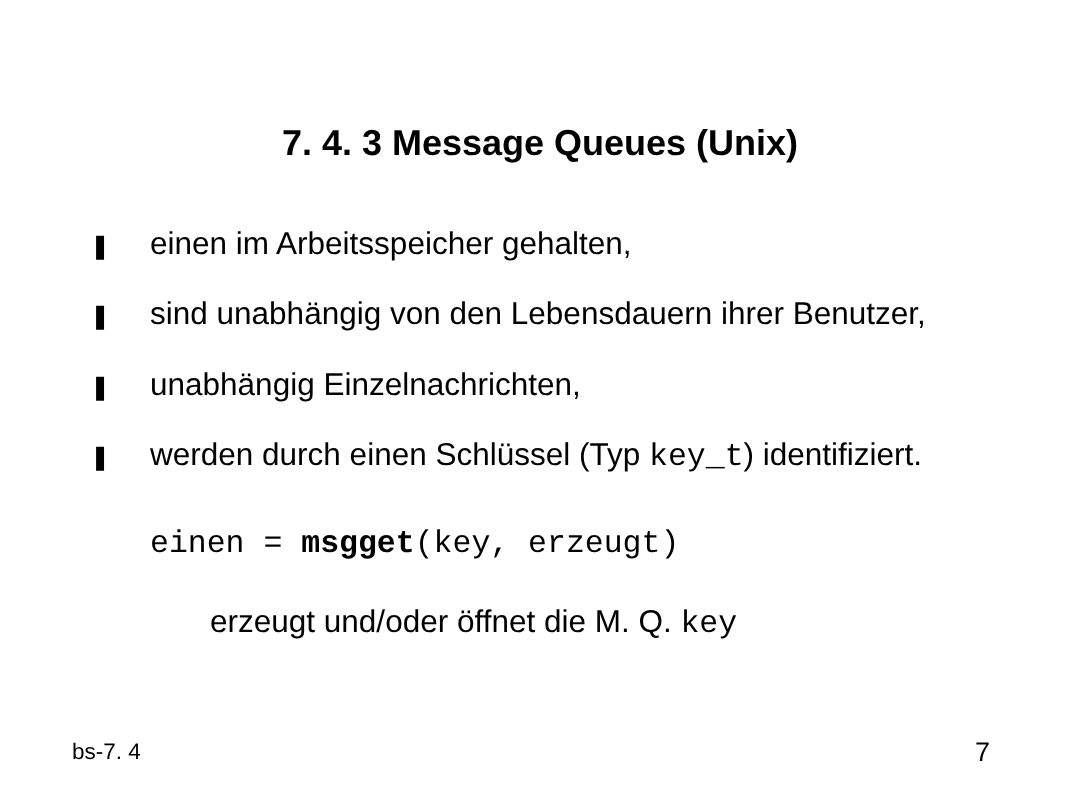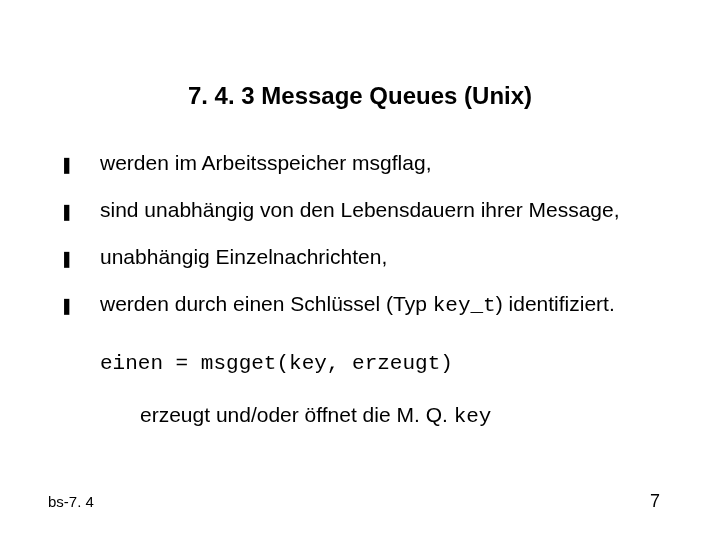--- a/index.html
+++ b/index.html
@@ -48,21 +48,21 @@
     flex: 1;
     line-height: 26px;
   }
   .codeblock {
     position: absolute;
     top: 352px;
     left: 100px;
     font-family: "Courier New", monospace;
     font-size: 21px;
   }
-  .codeblock .bold { font-weight: normal; }
+  .codeblock .bold { font-weight: bold; }
   .desc {
     position: absolute;
     top: 400px;
     left: 140px;
     font-size: 21px;
     line-height: 30px;
     text-align: right;
   }
   .mono { font-family: Liberation Mono, monospace; }
   .footer-left {
@@ -82,26 +82,26 @@
 <body>
 
 <div class="slide">
 
   <div class="title">7. 4. 3  Message Queues (Unix)</div>
 
   <div class="bullets">
 
     <div class="bullet-row">
       <div class="bullet-marker">❚</div>
-      <div class="bullet-text">werden im Arbeitsspeicher msgflag,</div>
+      <div class="bullet-text">einen im Arbeitsspeicher gehalten,</div>
     </div>
 
     <div class="bullet-row">
       <div class="bullet-marker">❚</div>
-      <div class="bullet-text">sind unabhängig von den Lebensdauern ihrer Message,</div>
+      <div class="bullet-text">sind unabhängig von den Lebensdauern ihrer Benutzer,</div>
     </div>
 
     <div class="bullet-row">
       <div class="bullet-marker">❚</div>
       <div class="bullet-text">unabhängig Einzelnachrichten,</div>
     </div>
 
     <div class="bullet-row">
       <div class="bullet-marker">❚</div>
       <div class="bullet-text">

